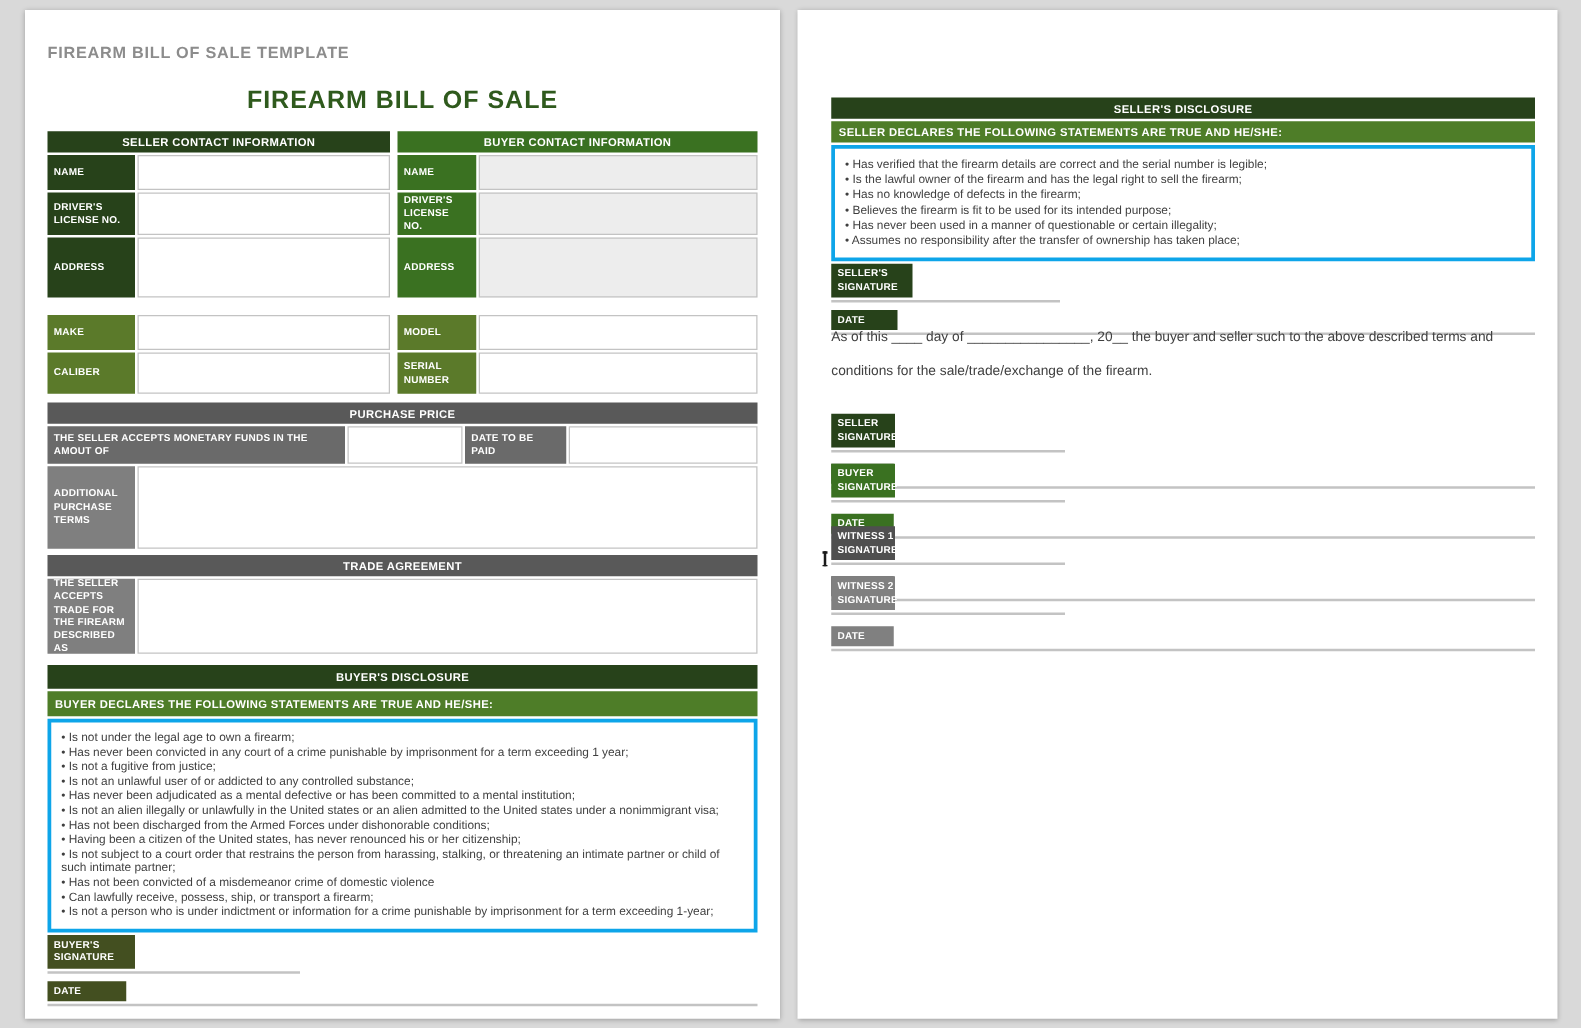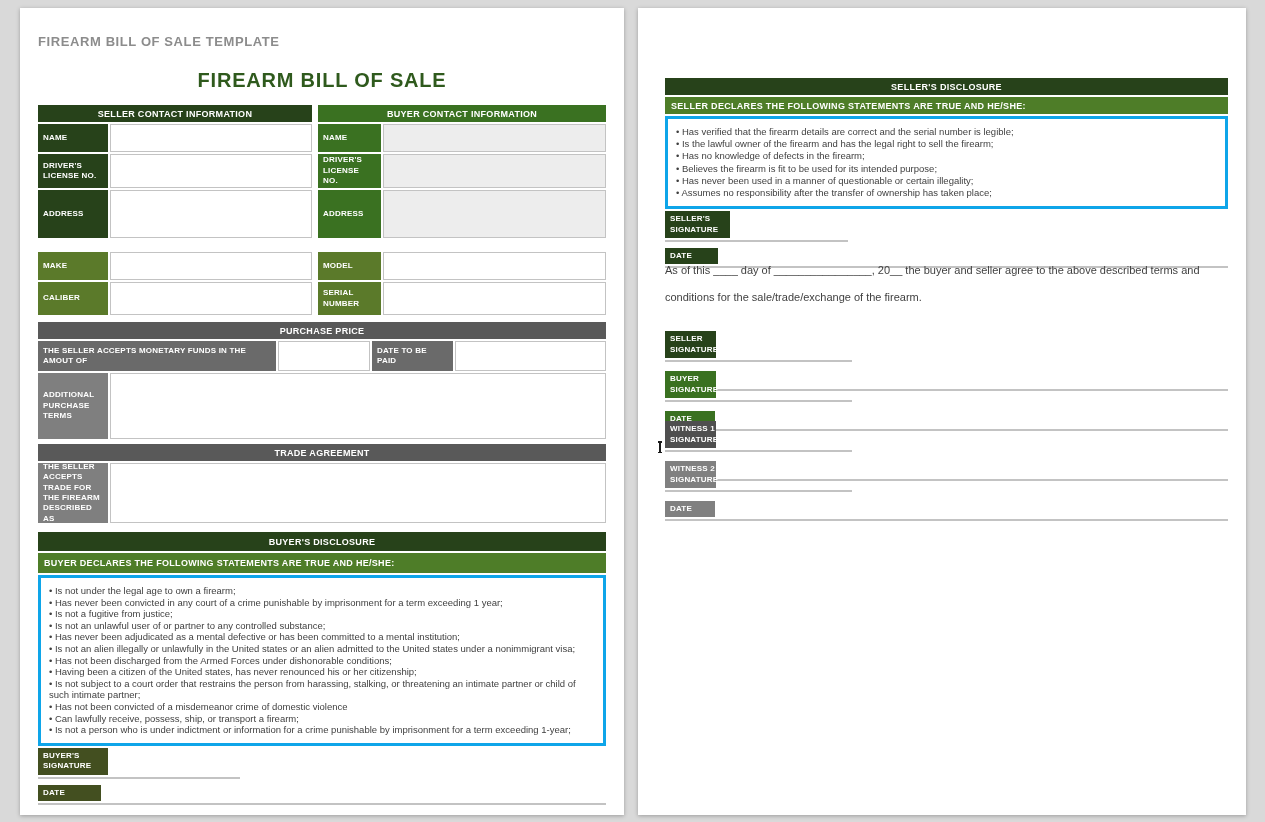--- a/index.html
+++ b/index.html
@@ -128,21 +128,21 @@
       </div>
     </div>
 
     <div class="mt9">
       <div class="hdr dark h19">BUYER'S DISCLOSURE</div>
       <div class="subhdr leaf h20" style="margin-top:2px">BUYER DECLARES THE FOLLOWING STATEMENTS ARE TRUE AND HE/SHE:</div>
       <div class="bullets-box">
           <div class="bullet">• Is not under the legal age to own a firearm;</div>
           <div class="bullet">• Has never been convicted in any court of a crime punishable by imprisonment for a term exceeding 1 year;</div>
           <div class="bullet">• Is not a fugitive from justice;</div>
-          <div class="bullet">• Is not an unlawful user of or partner to any controlled substance;</div>
+          <div class="bullet">• Is not an unlawful user of or addicted to any controlled substance;</div>
           <div class="bullet">• Has never been adjudicated as a mental defective or has been committed to a mental institution;</div>
           <div class="bullet">• Is not an alien illegally or unlawfully in the United states or an alien admitted to the United states under a nonimmigrant visa;</div>
           <div class="bullet">• Has not been discharged from the Armed Forces under dishonorable conditions;</div>
           <div class="bullet">• Having been a citizen of the United states, has never renounced his or her citizenship;</div>
           <div class="bullet">• Is not subject to a court order that restrains the person from harassing, stalking, or threatening an intimate partner or child of such intimate partner;</div>
           <div class="bullet">• Has not been convicted of a misdemeanor crime of domestic violence</div>
           <div class="bullet">• Can lawfully receive, possess, ship, or transport a firearm;</div>
           <div class="bullet">• Is not a person who is under indictment or information for a crime punishable by imprisonment for a term exceeding 1-year;</div>
         </div>
       <div class="sig-row h33" style="margin-top:2px">
@@ -172,21 +172,21 @@
         </div>
       <div class="sig-row h30" style="margin-top:2px">
         <div class="lbl dark" style="width:65px">SELLER'S SIGNATURE</div>
         <div class="inp" style="width:183px"></div>
         <div class="sp"></div>
         <div class="lbl dark" style="width:53px">DATE</div>
         <div class="inp fx"></div>
       </div>
     </div>
 
-    <div class="para">As of this ____ day of ________________, 20__ the buyer and seller agree to the above described terms and conditions for the sale/trade/exchange of the firearm.</div>
+    <div class="para">As of this ____ day of ________________, 20__ the buyer and seller such to the above described terms and conditions for the sale/trade/exchange of the firearm.</div>
 
     <div style="margin-top:20px">
       <div class="sig-row h33">
         <div class="lbl dark" style="width:51px">SELLER SIGNATURE</div>
         <div class="inp" style="width:187px"></div>
         <div class="sp" style="flex:0 0 5px"></div>
         <div class="lbl dark" style="width:50px">DATE</div>
         <div class="inp fx"></div>
       </div>
       <div class="sig-row h33 mt7">

